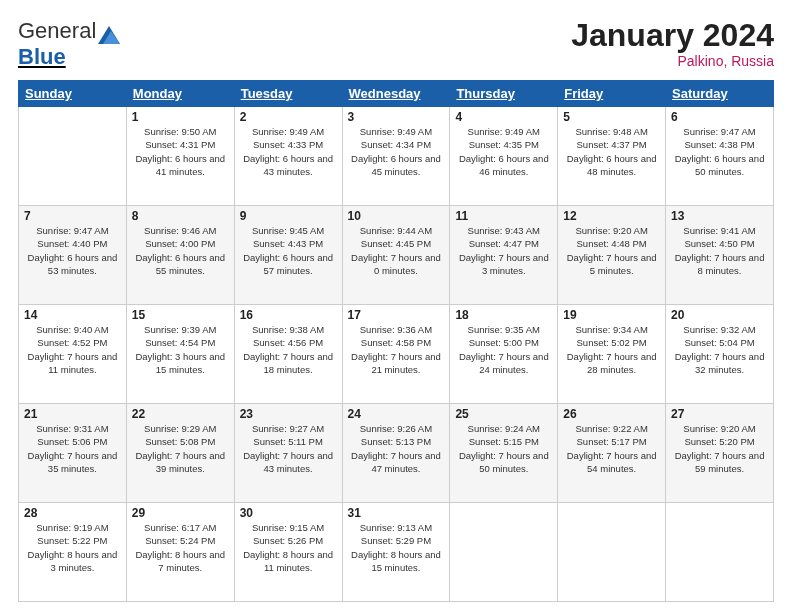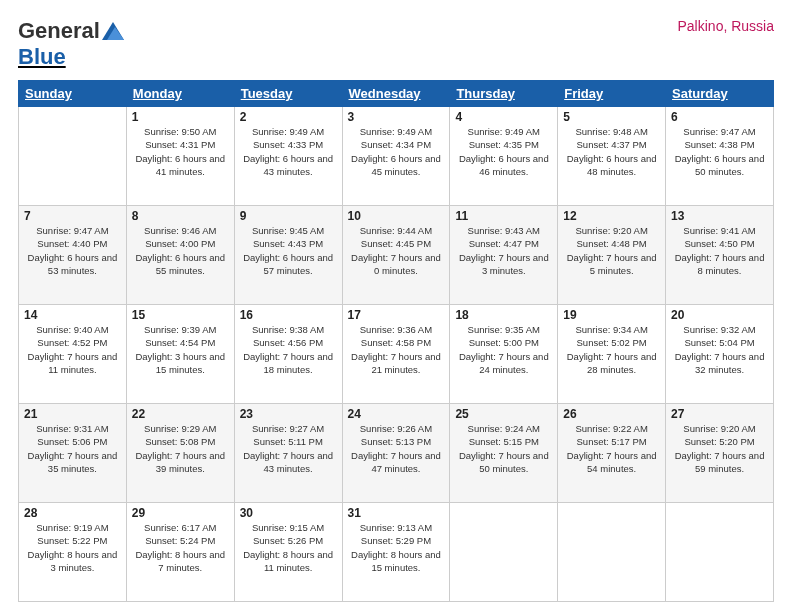--- a/index.html
+++ b/index.html
@@ -23,23 +23,23 @@
       align-items: flex-start;
       margin-bottom: 10px;
     }
     .logo {
       display: flex;
       flex-direction: column;
       align-items: flex-start;
     }
     .logo-text {
       display: flex;
-      align-items: center;
+      align-items: flex-end;
       font-size: 22px;
-      font-weight: bold;
+      font-weight: normal;
     }
     .logo-general {
       color: #333;
     }
     .logo-blue {
       color: #1a5fa8;
     }
     .logo-icon {
       width: 22px;
       height: 18px;
@@ -113,20 +113,21 @@
         <svg class="logo-icon" viewBox="0 0 22 18">
           <polygon points="0,18 11,0 22,18" fill="#1a5fa8"></polygon>
           <polygon points="5,18 13,5 22,18" fill="#4a90d9"></polygon>
         </svg>
       </div>
       <div style="display:flex; align-items:center;text-decoration:underline;">
         <span class="logo-blue" style="font-size:22px;font-weight:bold;color:#1a5fa8;">Blue</span>
       </div>
     </div>
     <div class="title-block">
+      <div class="month-title">January 2024</div>
       <div class="location">Palkino, Russia</div>
     </div>
   </div>
 
   <table class="calendar">
     <thead>
       <tr>
         <th>Sunday</th>
         <th>Monday</th>
         <th>Tuesday</th>

